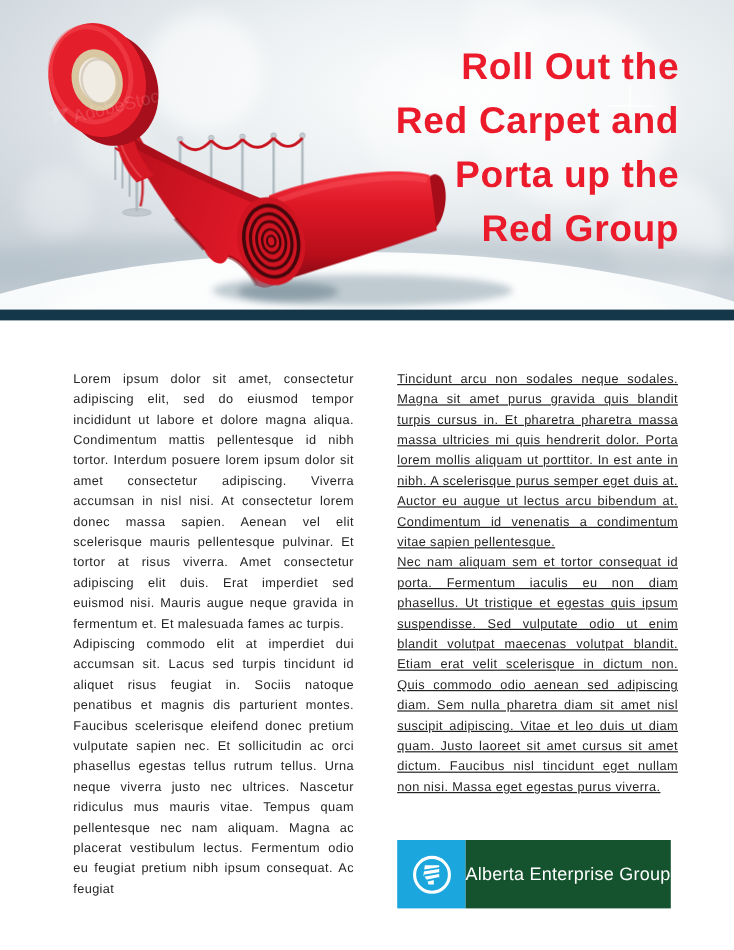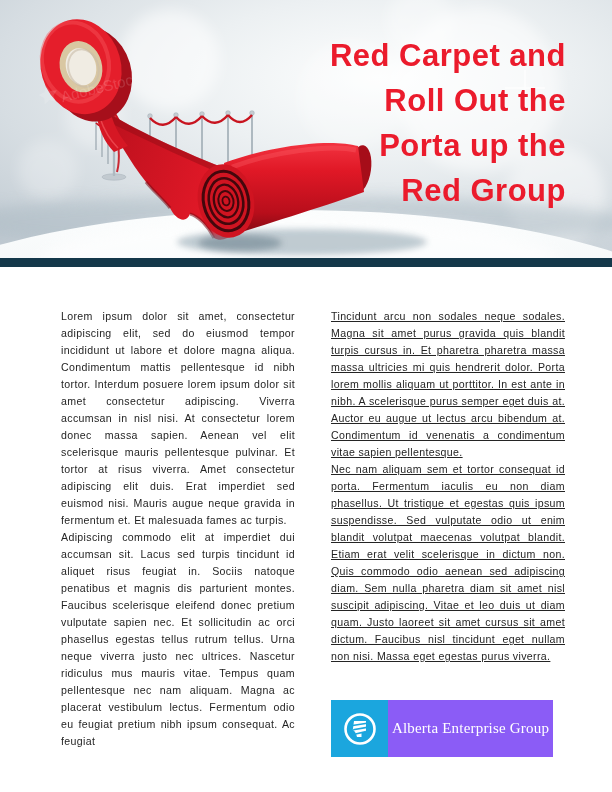--- a/index.html
+++ b/index.html
@@ -25,23 +25,23 @@
   .col-right { left:331px;text-decoration:underline; }
   .logo {
     position:absolute; left:331px; top:700px; width:222px; height:57px;
     display:flex;
   }
   .logo-icon-box {
     width:57px; height:57px; background:#1BA6DE; flex:0 0 57px;
     display:flex; align-items:center; justify-content:center;
   }
   .logo-text-box {
-    flex:1; background:#8b5cf6; color:#ffffff;
+    flex:1; background:#14532d; color:#ffffff;
     display:flex; align-items:center; justify-content:center;
-    font-size:15px; letter-spacing:0.2px; white-space:nowrap;font-family:Liberation Serif, serif;
+    font-size:15px; letter-spacing:0.2px; white-space:nowrap;
   }
 </style>
 </head>
 <body>
 
 <div class="page">
 
   <div class="hero">
     <svg viewBox="0 0 612 258" aria-hidden="true">
       <defs>
@@ -183,22 +183,22 @@
         </g>
       </g>
 
       <g opacity="0.14" fill="#ffffff" transform="rotate(-14 95 88)">
         <path d="M48,74 l3,6 6.5,1 -4.8,4.4 1.1,6.4 -5.8,-3.1 -5.8,3.1 1.1,-6.4 -4.8,-4.4 6.5,-1 z"></path>
         <text x="60" y="94" font-size="15" font-family="Liberation Sans, sans-serif">AdobeStock</text>
       </g>
     </svg>
 
     <div class="hero-title">
+      <div>Roll Out the</div>
       <div>Red Carpet and</div>
-      <div>Roll Out the</div>
       <div>Porta up the</div>
       <div>Red Group</div>
     </div>
   </div>
 
   <div class="divider"></div>
 
   <div class="col col-left">
     <p>Lorem ipsum dolor sit amet, consectetur adipiscing elit, sed do eiusmod tempor incididunt ut labore et dolore magna aliqua. Condimentum mattis pellentesque id nibh tortor. Interdum posuere lorem ipsum dolor sit amet consectetur adipiscing. Viverra accumsan in nisl nisi. At consectetur lorem donec massa sapien. Aenean vel elit scelerisque mauris pellentesque pulvinar. Et tortor at risus viverra. Amet consectetur adipiscing elit duis. Erat imperdiet sed euismod nisi. Mauris augue neque gravida in fermentum et. Et malesuada fames ac turpis.</p>
     <p>Adipiscing commodo elit at imperdiet dui accumsan sit. Lacus sed turpis tincidunt id aliquet risus feugiat in. Sociis natoque penatibus et magnis dis parturient montes. Faucibus scelerisque eleifend donec pretium vulputate sapien nec. Et sollicitudin ac orci phasellus egestas tellus rutrum tellus. Urna neque viverra justo nec ultrices. Nascetur ridiculus mus mauris vitae. Tempus quam pellentesque nec nam aliquam. Magna ac placerat vestibulum lectus. Fermentum odio eu feugiat pretium nibh ipsum consequat. Ac feugiat</p>

